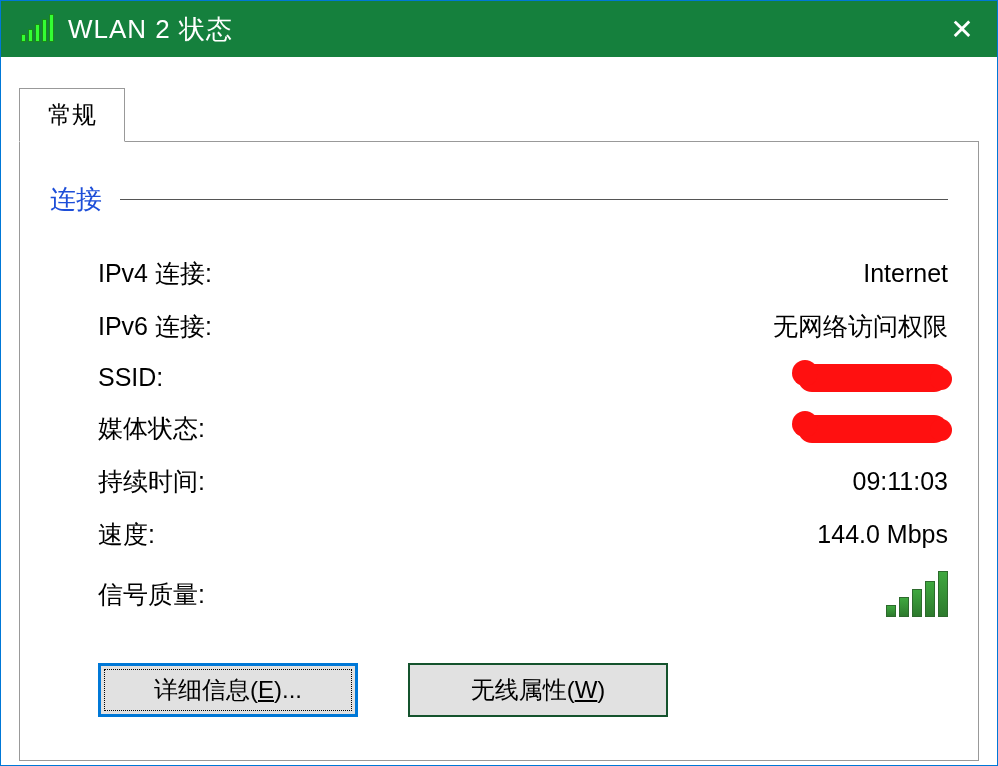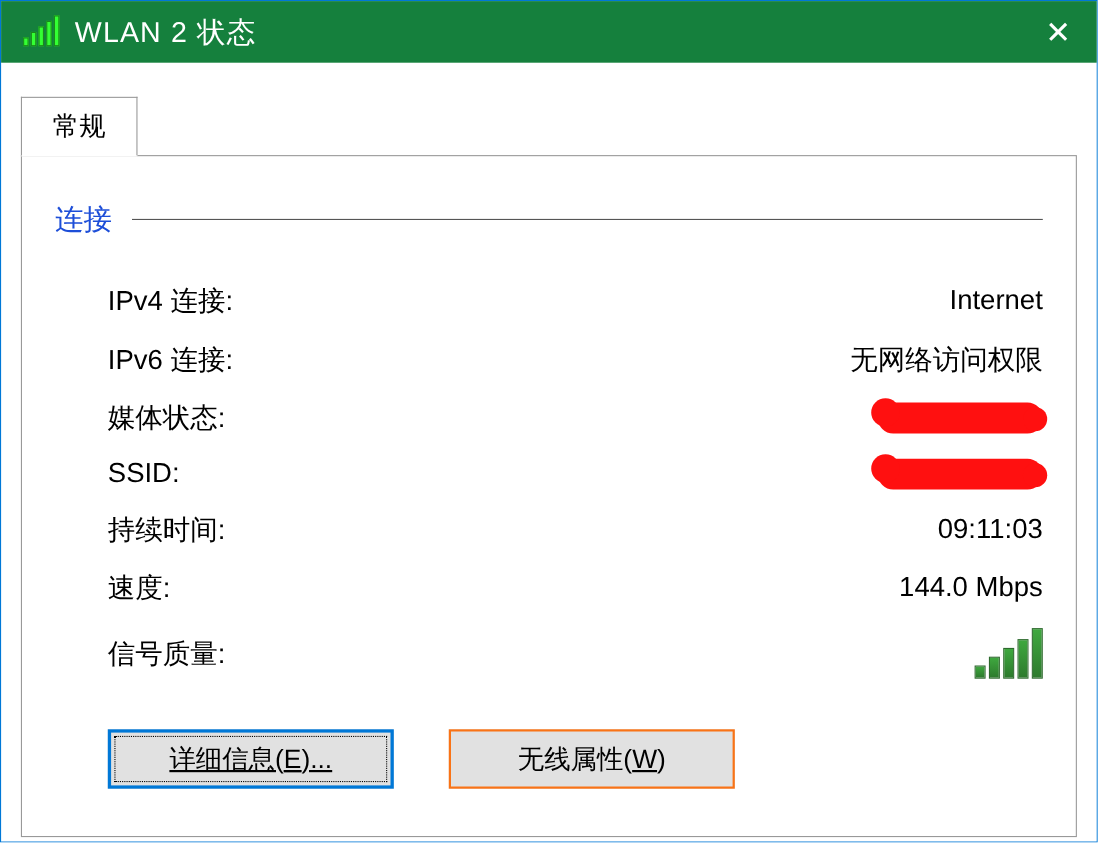--- a/index.html
+++ b/index.html
@@ -168,31 +168,30 @@
     .button-row {
       display: flex;
       gap: 50px;
       padding: 36px 0 0 48px;
     }
     .win-btn {
       min-width: 260px;
       padding: 9px 30px;
       font-size: 24px;
       background: #e1e1e1;
-      border: 2px solid #f97316;
+      border: 2px solid #14532d;
       cursor: pointer;
       font-family: inherit;
       text-align: center;
     }
     .win-btn.focused {
       border: 3px solid #0078d7;
       outline: 1px dotted #000;
       outline-offset: -7px;
       padding: 8px 30px;
-      text-decoration: underline;
     }
     .underline {
       text-decoration: underline;
     }
   </style>
 </head>
 <body>
 
 <div class="window">
   <div class="titlebar">
@@ -225,28 +224,28 @@
         <div class="field-label">IPv4 连接:</div>
         <div class="field-value">Internet</div>
       </div>
 
       <div class="field-row">
         <div class="field-label">IPv6 连接:</div>
         <div class="field-value">无网络访问权限</div>
       </div>
 
       <div class="field-row">
-        <div class="field-label">媒体状态:</div>
+        <div class="field-label">SSID:</div>
         <div class="field-value">
           <div class="redacted"></div>
         </div>
       </div>
 
       <div class="field-row">
-        <div class="field-label">SSID:</div>
+        <div class="field-label">媒体状态:</div>
         <div class="field-value">
           <div class="redacted"></div>
         </div>
       </div>
 
       <div class="field-row">
         <div class="field-label">持续时间:</div>
         <div class="field-value">09:11:03</div>
       </div>
 

